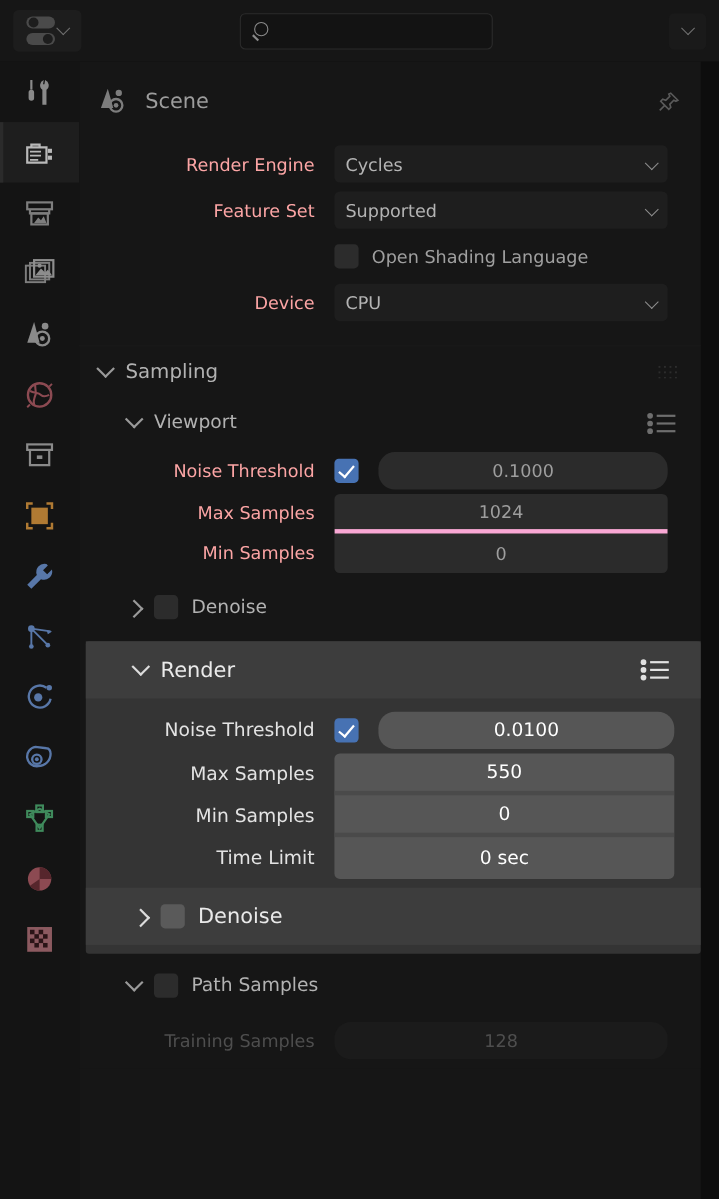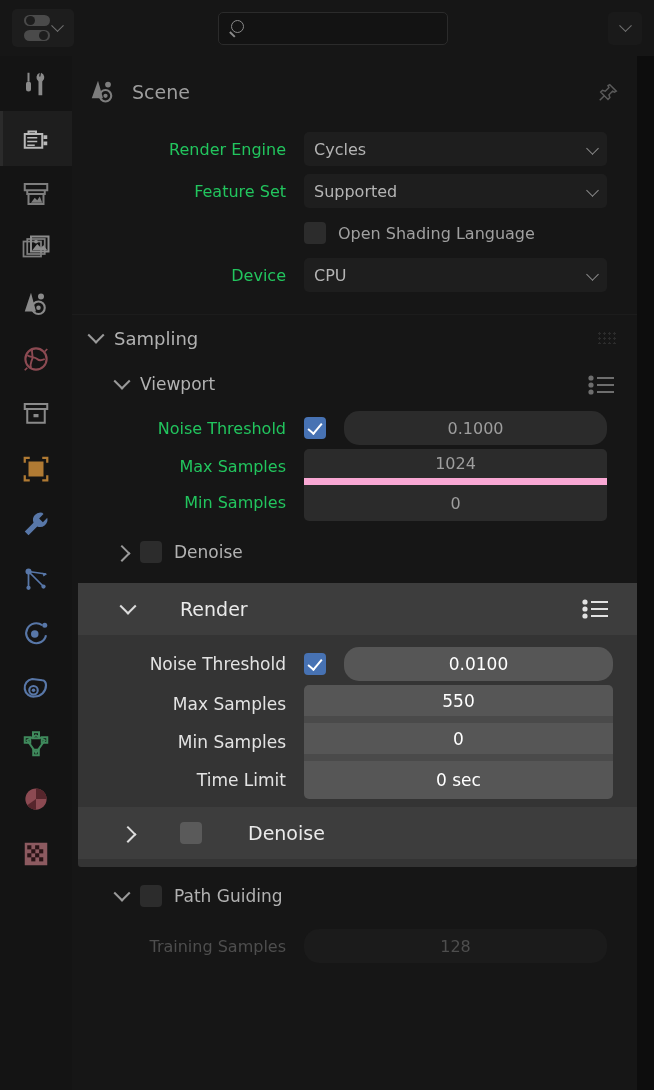--- a/index.html
+++ b/index.html
@@ -129,21 +129,21 @@
   }
 
   
   .prop-row {
     display: flex; align-items: center;
     height: 42px;
     padding-right: 30px;
   }
   .prop-label {
     width: 232px; text-align: right; padding-right: 18px;
-    color: #22c55e; font-size: 16px;
+    color: #fca5a5; font-size: 16px;
     white-space: nowrap;
   }
   .dropdown {
     flex: 1; height: 34px;
     background: #1e1e1e; border-radius: 5px;
     display: flex; align-items: center;
     padding: 0 10px;
     color: #b4b4b4; font-size: 16px;
     position: relative;
   }
@@ -181,21 +181,21 @@
   }
   .numstack {
     flex: 1;
     background: #2b2b2b; border-radius: 5px;
     overflow: hidden;
   }
   .numstack .cell {
     height: 36px;
     display: flex; align-items: center; justify-content: center;
     color: #9e9e9e; font-size: 16px;
-    border-bottom: 7px solid #f9a8d4;
+    border-bottom: 4px solid #f9a8d4;
   }
   .numstack .cell:last-child { border-bottom: none; }
 
   
   .panel-head {
     display: flex; align-items: center;
     height: 46px; padding-left: 18px;
     position: relative;
   }
   .panel-head .ptitle { color: #b2b2b2; font-size: 18px; margin-left: 12px; }
@@ -230,21 +230,21 @@
   
   .section-sampling { background: #161616; padding-bottom: 4px; }
 
   
   .render-block {
     margin: 8px 0 0 6px;
     width: 559px;
     background: #343434;
     border-radius: 3px;
   }
-  .render-block .panel-head { background: #3d3d3d; height: 52px; gap: 34px; }
+  .render-block .panel-head { background: #3d3d3d; height: 52px; }
   .render-block .panel-head .ptitle { color: #eaeaea; font-size: 19px; }
   .render-block .tri { border-color: #dcdcdc; }
   .render-block .prop-label { color: #e3e3e3; font-size: 17px; }
   .render-block .numfield,
   .render-block .numstack { background: #565656; }
   .render-block .numstack .cell { border-bottom-color: #4a4a4a; color: #ffffff; font-size: 17px; }
   .render-block .numfield { color: #ffffff; font-size: 17px; }
   .render-block .checkbox { background: #5a5a5a; }
   .render-block .checkbox.checked { background: #4772b3; }
 
@@ -565,21 +565,21 @@
           <span class="checkbox" style="margin-left:12px"></span>
           <span class="ptitle">Denoise</span>
         </div>
 
         <div class="spacer-8"></div>
       </div>
 
       <div class="panel-head sub" style="margin-top:6px">
         <span class="tri down"></span>
         <span class="checkbox" style="margin-left:12px"></span>
-        <span class="ptitle">Path Guiding</span>
+        <span class="ptitle">Path Samples</span>
       </div>
 
       <div class="prop-row dim" style="margin-top:6px">
         <span class="prop-label">Training Samples</span>
         <span class="numfield">128</span>
       </div>
 
     </div>
   </div>
 </div>

